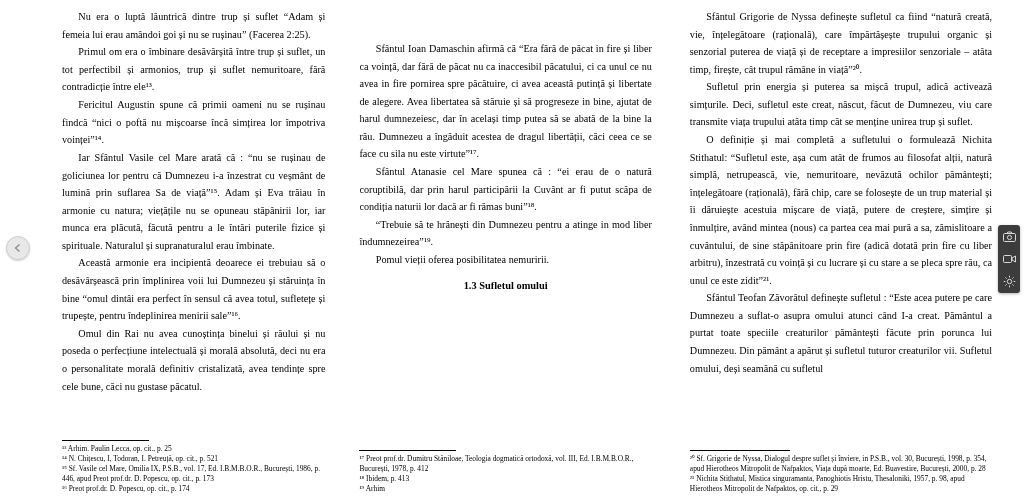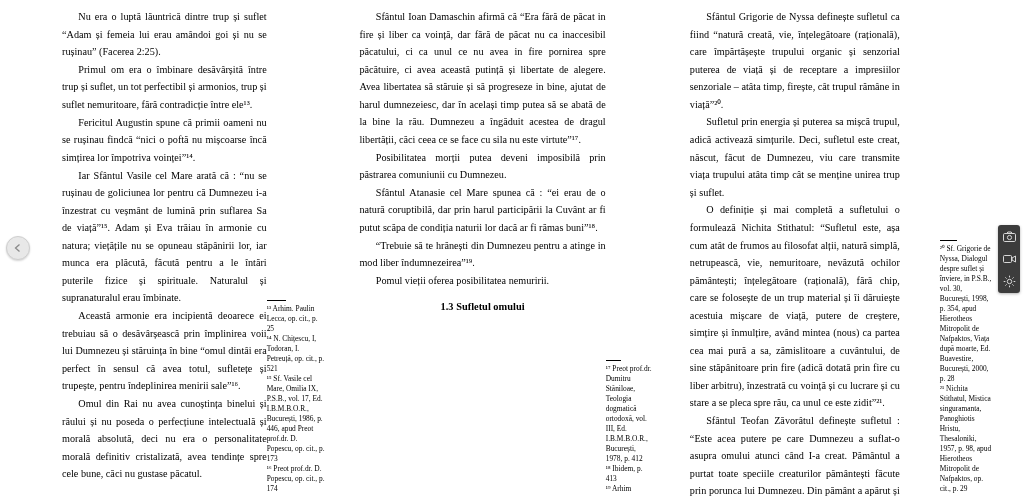--- a/index.html
+++ b/index.html
@@ -21,26 +21,26 @@
     width: 1024px;
     height: 500px;
     display: flex;
     flex-direction: row;
     box-sizing: border-box;
     padding: 8px 14px 6px 14px;
   }
   .col {
     box-sizing: border-box;
     display: flex;
-    flex-direction: row;
+    flex-direction: column;
     justify-content: flex-end;
     position: relative;
   }
   .col-1 { width: 336px; padding: 0 16px 0 48px; }
-  .col-2 { width: 340px; padding: 0 20px 0 18px; }
+  .col-2 { width: 340px; padding: 0 20px 0 18px; margin-top: 32px; }
   .col-3 { width: 348px; padding: 0 18px 0 18px; gap: 40px; }
 
   .body-text {
     flex: 1 1 auto;
   }
   p.para {
     margin: 0 0 0.02em 0;
     text-align: justify;
     text-justify: inter-word;
     font-size: 10.2px;
@@ -143,21 +143,20 @@
       <p class="fn">¹³ Arhim. Paulin Lecca, op. cit., p. 25</p>
       <p class="fn">¹⁴ N. Chițescu, I, Todoran, I. Petreuță, op. cit., p. 521</p>
       <p class="fn">¹⁵ Sf. Vasile cel Mare, Omilia IX, P.S.B., vol. 17, Ed. I.B.M.B.O.R., București, 1986, p. 446, apud Preot prof.dr. D. Popescu, op. cit., p. 173</p>
       <p class="fn">¹⁶ Preot prof.dr. D. Popescu, op. cit., p. 174</p>
     </div>
   </div>
 
   <div class="col col-2">
     <div class="body-text">
       <p class="para">Sfântul Ioan Damaschin afirmă că “Era fără de păcat in fire și liber ca voință, dar fără de păcat nu ca inaccesibil păcatului, ci ca unul ce nu avea in fire pornirea spre păcătuire, ci avea această putință și libertate de alegere. Avea libertatea să stăruie și să progreseze in bine, ajutat de harul dumnezeiesc, dar în același timp putea să se abată de la bine la rău. Dumnezeu a îngăduit acestea de dragul libertății, căci ceea ce se face cu sila nu este virtute”¹⁷.</p>
-      <p class="para">Posibilitatea morții putea deveni imposibilă prin păstrarea comuniunii cu Dumnezeu.</p>
       <p class="para">Sfântul Atanasie cel Mare spunea că : “ei erau de o natură coruptibilă, dar prin harul participării la Cuvânt ar fi putut scăpa de condiția naturii lor dacă ar fi rămas buni”¹⁸.</p>
       <p class="para">“Trebuie să te hrănești din Dumnezeu pentru a atinge in mod liber îndumnezeirea”¹⁹.</p>
       <p class="para">Pomul vieții oferea posibilitatea nemuririi.</p>
       <p class="heading-num">1.3   Sufletul omului</p>
     </div>
     <div class="footnotes">
       <div class="fn-rule"></div>
       <p class="fn">¹⁷ Preot prof.dr. Dumitru Stăniloae, Teologia dogmatică ortodoxă, vol. III, Ed. I.B.M.B.O.R., București, 1978, p. 412</p>
       <p class="fn">¹⁸ Ibidem, p. 413</p>
       <p class="fn">¹⁹ Arhim</p>

